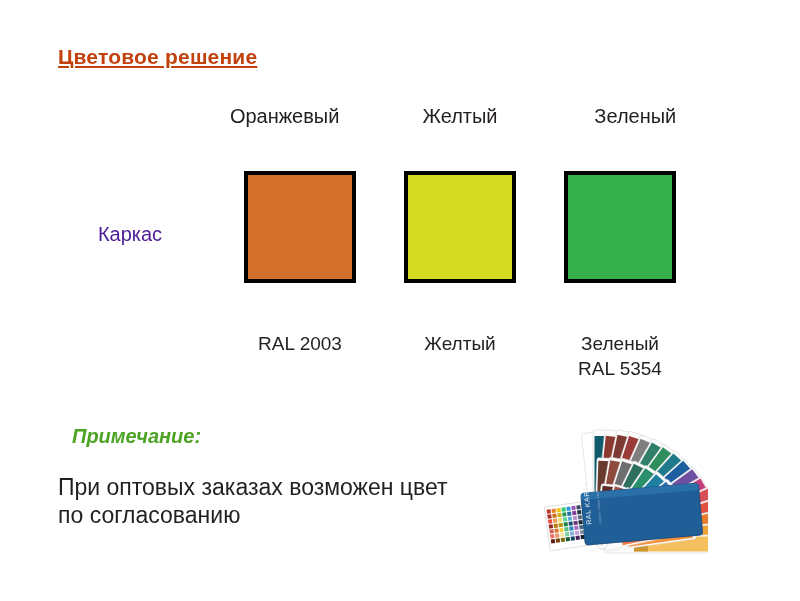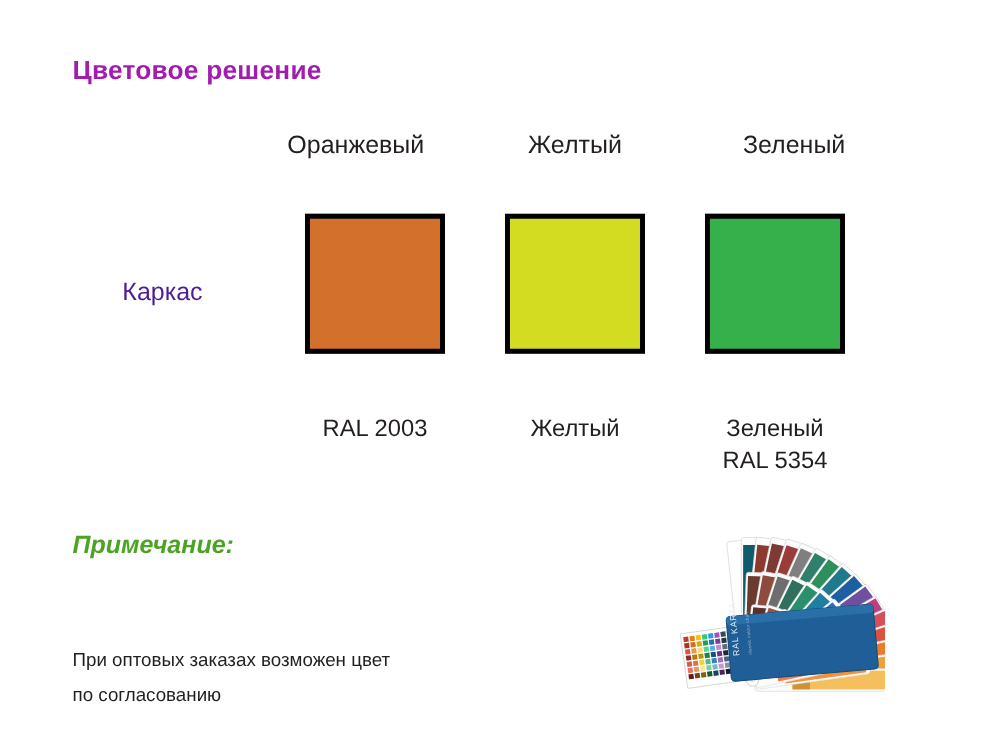--- a/index.html
+++ b/index.html
@@ -106,37 +106,36 @@
     color: #231f20;
   }
   .caption-cell .cap-line {
     display: block;
     white-space: nowrap;
   }
 
   
   #note-heading {
     position: absolute;
-    left: 58px;
+    left: 72px;
     top: 425px;
     font-size: 20px;
     font-weight: bold;
     font-style: italic;
     color: #4ca324;
     white-space: nowrap;
   }
   #note-body {
     position: absolute;
     left: 58px;
     top: 473px;
     width: 420px;
-    font-size: 15px;
+    font-size: 23px;
     line-height: 28px;
     color: #231f20;
-    margin-top: 42px;
   }
   #note-body .note-line {
     display: block;
     white-space: nowrap;
   }
 
   
   #fan-deck {
     position: absolute;
     left: 484px;
@@ -148,21 +147,21 @@
     display: block;
     width: 224px;
     height: 166px;
   }
 </style>
 </head>
 <body>
 
 <div id="slide" style="background: rgb(255, 255, 255);">
 
-  <div id="slide-title" style="color: #a21caf;">Цветовое решение</div>
+  <div id="slide-title" style="color: #c2410c; text-decoration: underline;">Цветовое решение</div>
 
   <div id="color-table">
 
     <div class="column-headers">
       <div class="col-head">Оранжевый</div>
       <div class="col-head">Желтый</div>
       <div class="col-head">Зеленый</div>
     </div>
 
     <div id="row-label">Каркас</div>

